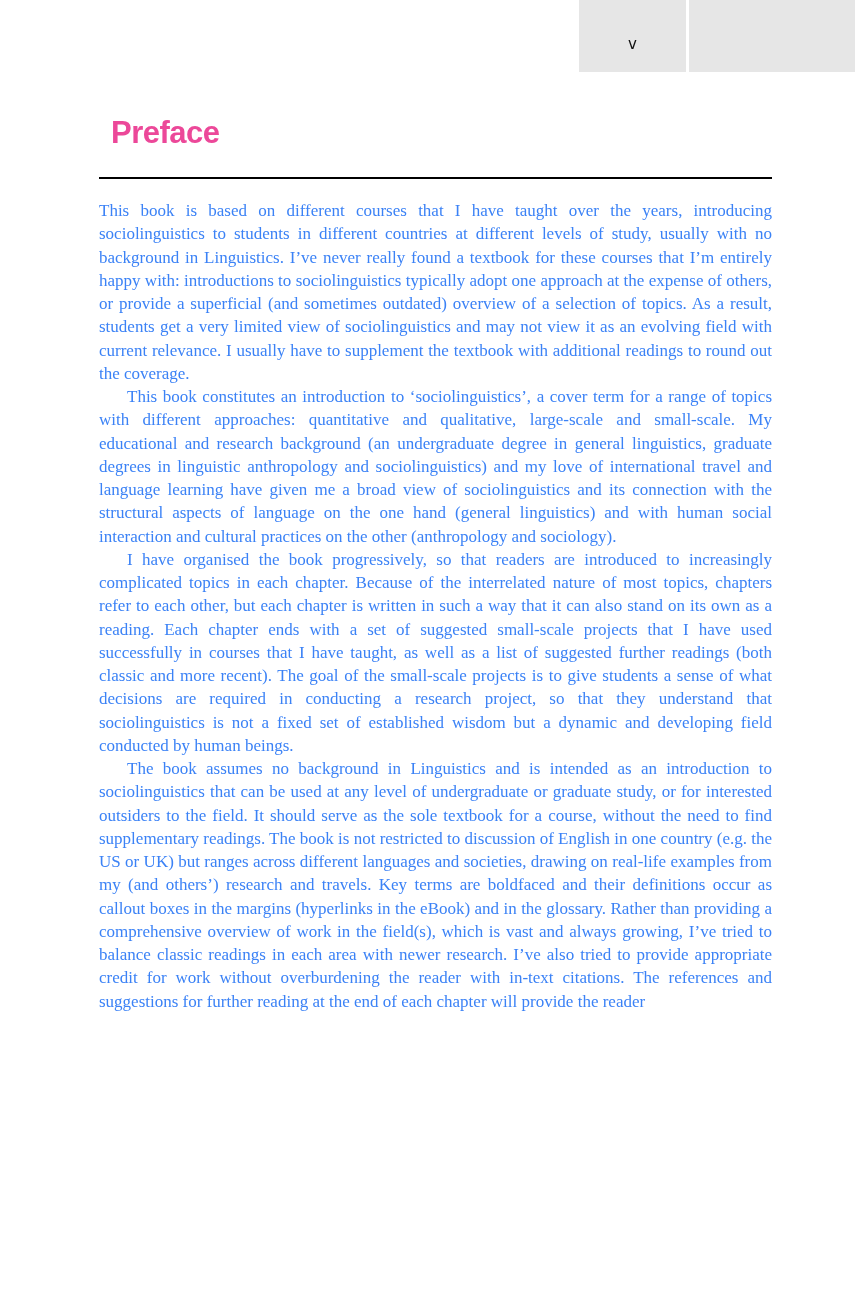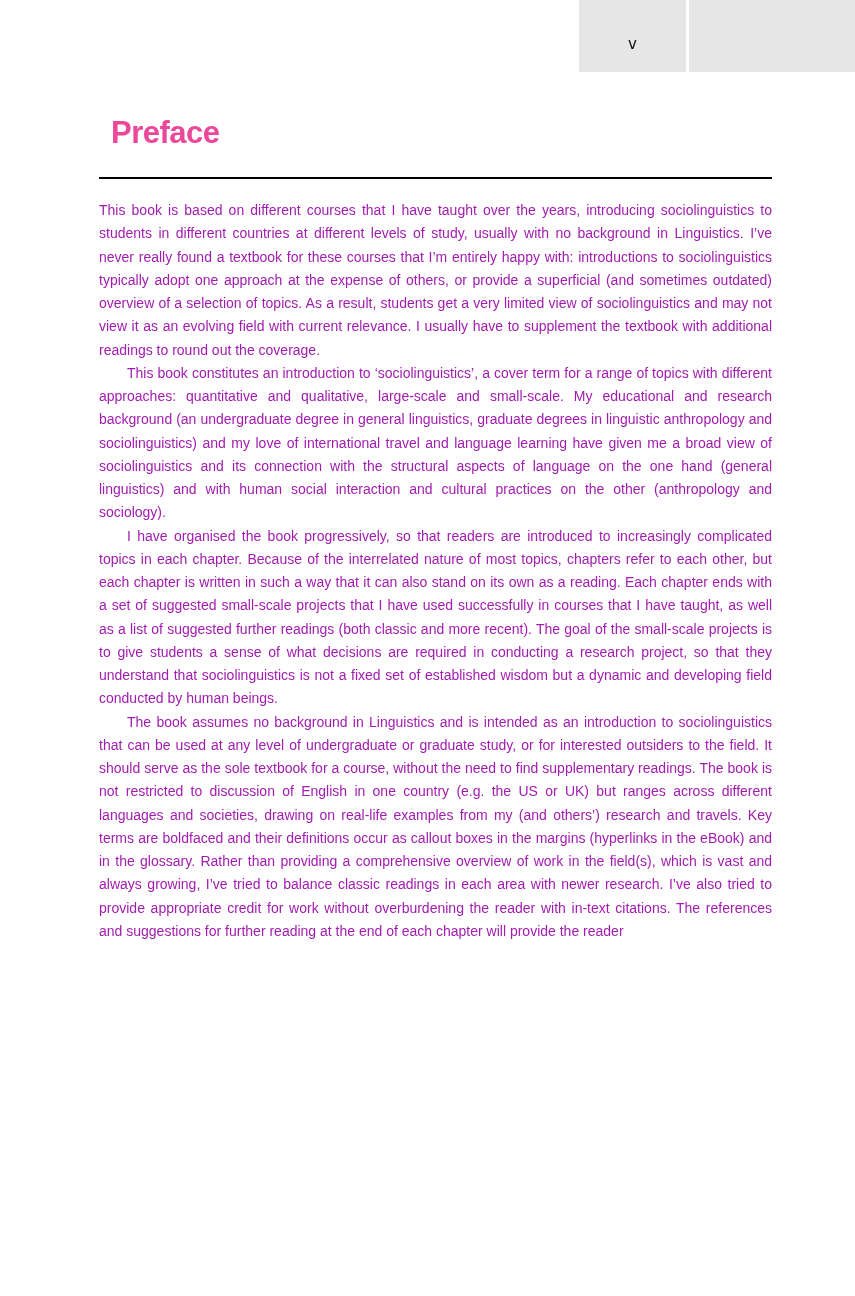--- a/index.html
+++ b/index.html
@@ -7,21 +7,21 @@
   .tab-box { position: absolute; top: 0; height: 72px; background: #e6e6e6; }
   .tab-left { left: 579px; width: 107px; }
   .tab-right { left: 689px; width: 166px; }
   .page-num { position: absolute; left: 579px; width: 107px; top: 35px; text-align: center;
     font-family: "DejaVu Sans", sans-serif; font-size: 15px; color: #111; }
   .title { position: absolute; left: 99px; top: 103px; margin: 12px;
     font-family: "Liberation Sans", sans-serif; font-weight: bold; font-size: 31px;
     color: #ec4899; letter-spacing: -0.5px; }
   .rule { position: absolute; left: 99px; top: 169px; width: 673px; height: 2px; background: #000; border: none; }
   .body-text { position: absolute; left: 99px; top: 199px; width: 673px;
-    font-family: Liberation Sans, sans-serif; font-size: 14px; line-height: 23.25px; color: #a21caf; }
+    font-family: Liberation Serif, serif; font-size: 17px; line-height: 23.25px; color: #3b82f6; }
   .body-text p { margin: 0; text-align: justify; text-indent: 28px; }
   .body-text p.first { text-indent: 0; }
 </style>
 </head>
 <body>
 
 <div class="tab-box tab-left"></div>
 <div class="tab-box tab-right"></div>
 <div class="page-num">v</div>
 

